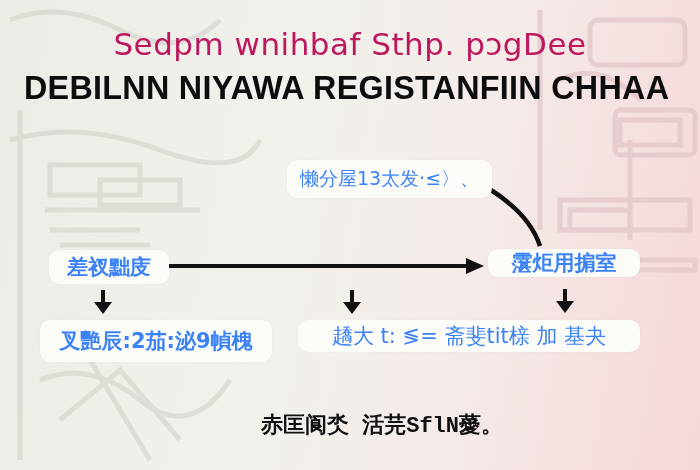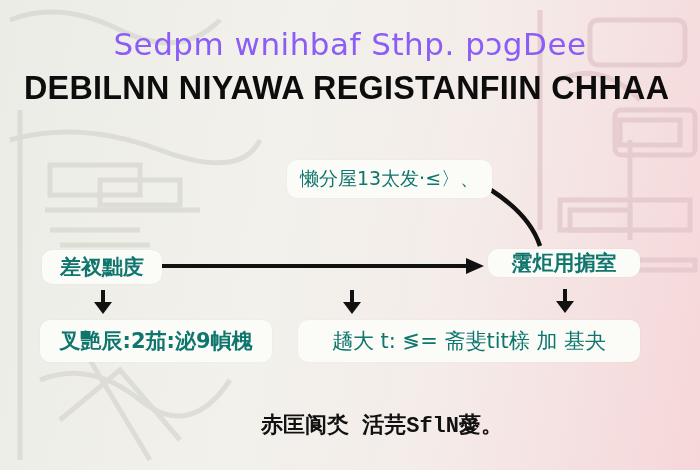--- a/index.html
+++ b/index.html
@@ -4,41 +4,41 @@
   <style>
     html, body { margin: 0; padding: 0; }
     body {
       width: 700px; height: 470px; overflow: hidden; position: relative;
       background: linear-gradient(100deg, #ececE6 0%, #f2f1ec 40%, #f4ece9 65%, #f6d6d9 100%);
       font-family: "DejaVu Sans", sans-serif;
     }
     .bg-deco { position: absolute; inset: 0; pointer-events: none; }
     .subtitle {
       position: absolute; left: 0; width: 700px; top: 26px;
-      text-align: center; font-size: 31px; color: #8b5cf6;
+      text-align: center; font-size: 31px; color: #be185d;
       font-family: "DejaVu Sans", sans-serif; letter-spacing: 0.5px;
     }
     .title {
       position: absolute; left: 24px; top: 68px;
       font-size: 34px; font-weight: bold; color: #0d0d0d;
       font-family: "Liberation Sans", sans-serif; letter-spacing: 0.3px;
       transform: scaleX(0.95); transform-origin: left;
       white-space: nowrap;
     }
     .node {
       position: absolute; background: #fbfbf8; border-radius: 10px;
-      color: #0f766e; white-space: nowrap; box-shadow: 0 0 2px rgba(0,0,0,0.05);
+      color: #3b82f6; white-space: nowrap; box-shadow: 0 0 2px rgba(0,0,0,0.05);
       display: flex; align-items: center; justify-content: center;
       font-weight: bold;
     }
     .node-top { left: 287px; top: 160px; width: 205px; height: 38px; font-size: 19px; font-weight: normal; }
-    .node-left { left: 42px; top: 250px; width: 120px; height: 34px; font-size: 21px; justify-content: center; }
+    .node-left { left: 49px; top: 250px; width: 120px; height: 34px; font-size: 21px; justify-content: center; }
     .node-right { left: 488px; top: 249px; width: 152px; height: 28px; font-size: 21px; }
     .node-bl { left: 40px; top: 320px; width: 232px; height: 42px; font-size: 21px; justify-content: center; }
-    .node-br { left: 298px; top: 320px; width: 342px; height: 42px; font-size: 21px; font-weight: normal; }
+    .node-br { left: 298px; top: 320px; width: 342px; height: 32px; font-size: 21px; font-weight: normal; }
     .footer {
       position: absolute; left: 0; width: 700px; top: 410px; text-align: center;
       font-size: 22px; font-weight: bold; color: #111;
       font-family: Liberation Mono, monospace;
       margin-left: 32px;
     }
     svg.arrows { position: absolute; left: 0; top: 0; }
   </style>
 </head>
 <body>

